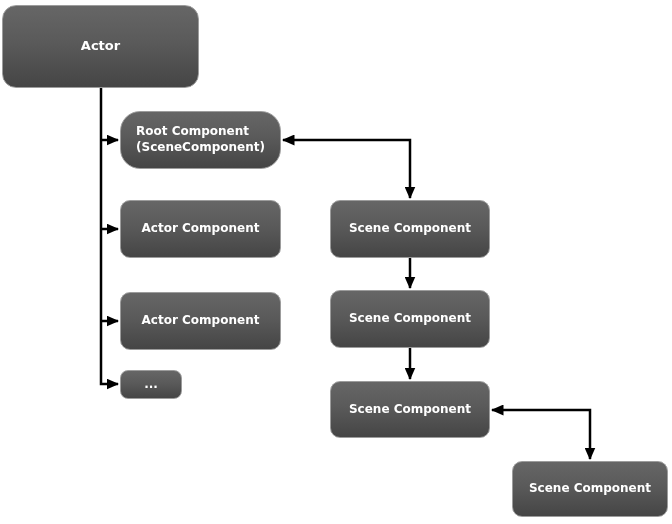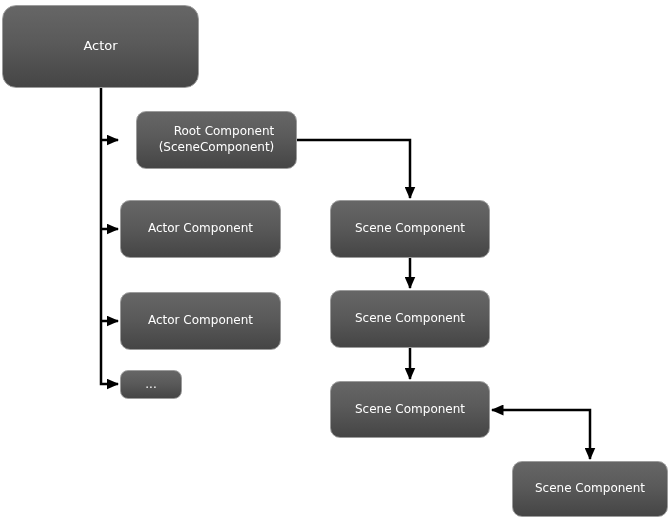--- a/index.html
+++ b/index.html
@@ -21,25 +21,25 @@
     top: 0;
     width: 672px;
     height: 524px;
   }
   .node {
     position: absolute;
     box-sizing: border-box;
     display: flex;
     align-items: center;
     justify-content: center;
-    text-align: right;
+    text-align: left;
     background: linear-gradient(to bottom, #666666 0%, #5a5a5a 45%, #454545 100%);
     border: 1px solid #9c9c9c;
     color: #ffffff;
-    font-weight: normal;
+    font-weight: bold;
   }
   .node .label {
     white-space: pre-line;
     line-height: 1.3;
     padding: 0 4px;
   }
   polyline.connector {
     fill: none;
     stroke: #000000;
     stroke-width: 2.5;
@@ -64,21 +64,21 @@
         <polyline class="connector" points="283,140 410,140 410,198" marker-end="url(#arrowhead)" marker-start="url(#arrowhead)"></polyline>
         <polyline class="connector" points="410,258 410,288" marker-end="url(#arrowhead)"></polyline>
         <polyline class="connector" points="410,348 410,379" marker-end="url(#arrowhead)"></polyline>
         <polyline class="connector" points="492,410 590,410 590,459" marker-end="url(#arrowhead)" marker-start="url(#arrowhead)"></polyline>
       </g>
   </svg>
   <div id="node-layer">
       <div class="node" style="left: 2px; top: 5px; width: 197px; height: 83px; border-radius: 14px; font-size: 13px;">
         <span class="label">Actor</span>
       </div>
-      <div class="node" style="left: 136px; top: 111px; width: 161px; height: 58px; border-radius: 10px; font-size: 12px;">
+      <div class="node" style="left: 120px; top: 111px; width: 161px; height: 58px; border-radius: 20px; font-size: 12px;">
         <span class="label">Root Component
 (SceneComponent)</span>
       </div>
       <div class="node" style="left: 120px; top: 200px; width: 161px; height: 58px; border-radius: 10px; font-size: 12px;">
         <span class="label">Actor Component</span>
       </div>
       <div class="node" style="left: 120px; top: 292px; width: 161px; height: 58px; border-radius: 10px; font-size: 12px;">
         <span class="label">Actor Component</span>
       </div>
       <div class="node" style="left: 120px; top: 370px; width: 62px; height: 29px; border-radius: 8px; font-size: 12px;">

